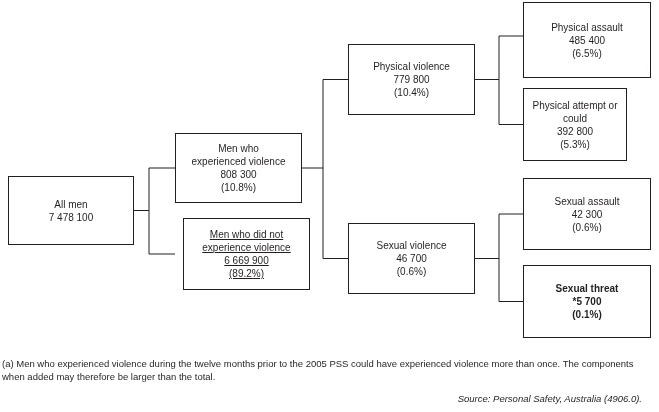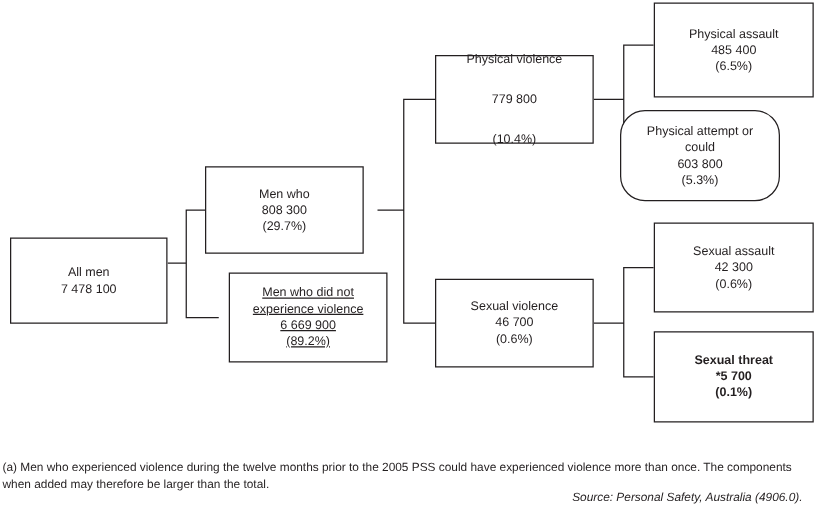--- a/index.html
+++ b/index.html
@@ -19,32 +19,32 @@
     position:absolute;
     box-sizing:border-box;
     border:1px solid #231f20;
     background:#ffffff;
     display:flex; flex-direction:column;
     justify-content:center; align-items:center;
     text-align:center;
     font-size:10px; line-height:13px;
     padding:2px 6px;
   }
-  #n-all-men            { left:8px;   top:176px; width:126px; height:69px;margin-top:14px; }
-  #n-experienced        { left:164px; top:133px; width:127px; height:70px; }
+  #n-all-men            { left:8px;   top:176px; width:126px; height:69px; }
+  #n-experienced        { left:175px; top:133px; width:127px; height:70px; }
   #n-not-experienced    { left:183px; top:218px; width:127px; height:72px;text-decoration:underline; }
-  #n-physical-violence  { left:348px; top:44px;  width:127px; height:71px;gap:19px; }
+  #n-physical-violence  { left:348px; top:44px;  width:127px; height:71px; }
   #n-sexual-violence    { left:348px; top:223px; width:127px; height:71px;text-align:right; }
   #n-physical-assault   { left:523px; top:2px;   width:128px; height:76px; }
-  #n-physical-attempt   { left:496px; top:88px;  width:128px; height:73px;border-radius:20px; }
+  #n-physical-attempt   { left:523px; top:88px;  width:104px; height:73px; }
   #n-sexual-assault     { left:523px; top:178px; width:128px; height:72px; }
   #n-sexual-threat      { left:523px; top:265px; width:128px; height:73px;font-weight:bold; }
   .footnote {
     position:absolute; left:2px; top:357px; width:655px;
-    font-size:9.5px; line-height:13px;margin-top:11px;
+    font-size:9.5px; line-height:13px;
   }
   .source {
     position:absolute; left:2px; top:393px; width:640px;
     font-size:9.5px; font-style:italic;text-align:right;
   }
 </style>
 </head>
 <body>
 
 <div class="canvas">
@@ -58,22 +58,23 @@
     </g>
   </svg>
 
   <div class="node" id="n-all-men">
       <div>All men</div>
       <div>7 478 100</div>
     </div>
 
   <div class="node" id="n-experienced">
       <div>Men who</div>
+      <div>experienced violence</div>
       <div>808 300</div>
-      <div>(29.7%)</div>
+      <div>(10.8%)</div>
     </div>
 
   <div class="node" id="n-not-experienced">
       <div>Men who did not</div>
       <div>experience violence</div>
       <div>6 669 900</div>
       <div>(89.2%)</div>
     </div>
 
   <div class="node" id="n-physical-violence">
@@ -90,21 +91,21 @@
 
   <div class="node" id="n-physical-assault">
       <div>Physical assault</div>
       <div>485 400</div>
       <div>(6.5%)</div>
     </div>
 
   <div class="node" id="n-physical-attempt">
       <div>Physical attempt or</div>
       <div>could</div>
-      <div>603 800</div>
+      <div>392 800</div>
       <div>(5.3%)</div>
     </div>
 
   <div class="node" id="n-sexual-assault">
       <div>Sexual assault</div>
       <div>42 300</div>
       <div>(0.6%)</div>
     </div>
 
   <div class="node" id="n-sexual-threat">

